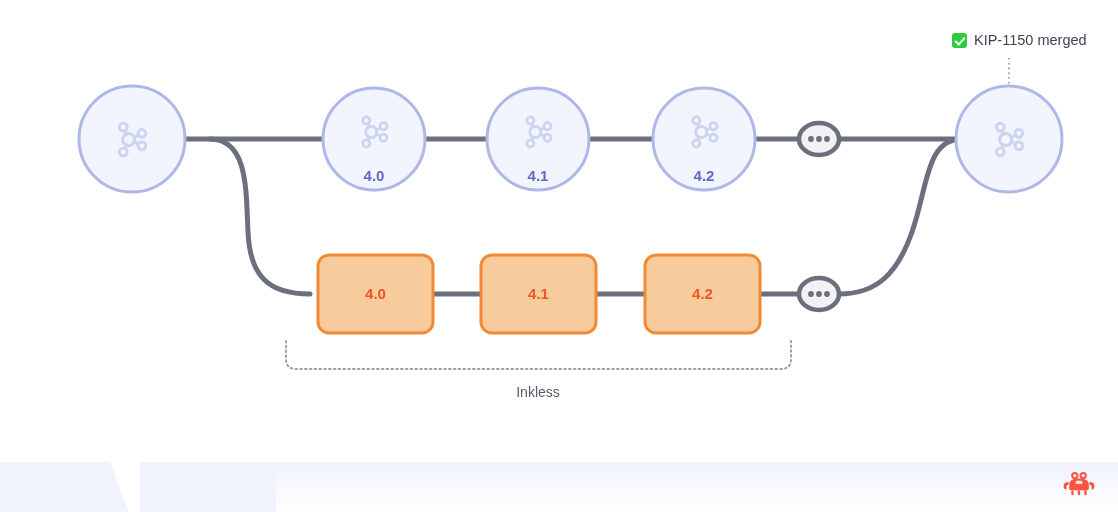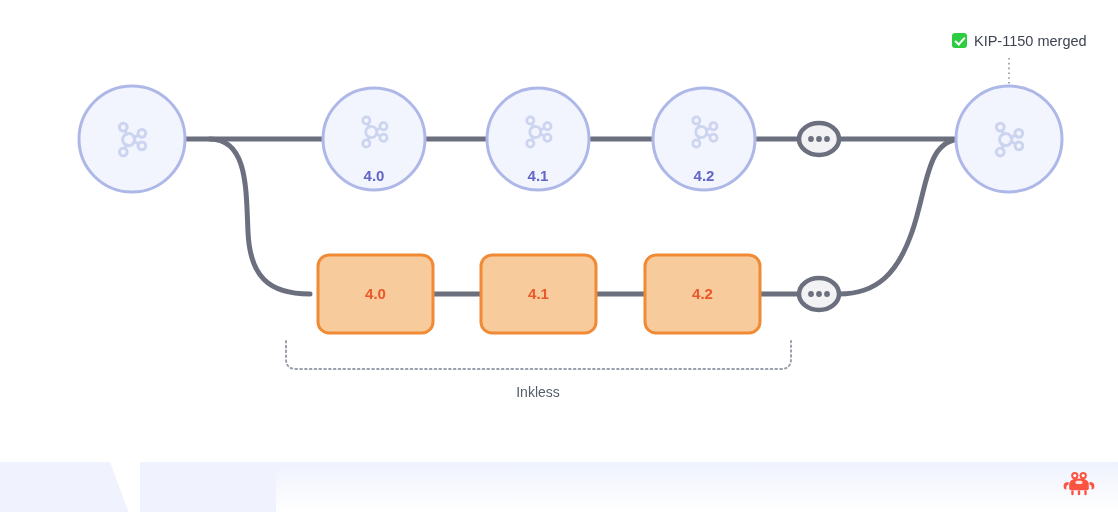--- a/index.html
+++ b/index.html
@@ -43,21 +43,21 @@
   .bracket-label {
     font-family: "Liberation Sans", sans-serif;
     font-size: 14px;
     font-weight: 400;
     fill: #555c6b;
   }
   
   #merge-annotation {
     position: absolute;
     display: flex;
-    align-items: flex-end;
+    align-items: flex-start;
     gap: 7px;
     white-space: nowrap;
     font-size: 14.5px;
     color: #3e4452;
     font-family: "Liberation Sans", sans-serif;
     line-height: 1;
   }
   #merge-annotation .check-badge {
     width: 15px;
     height: 15px;

